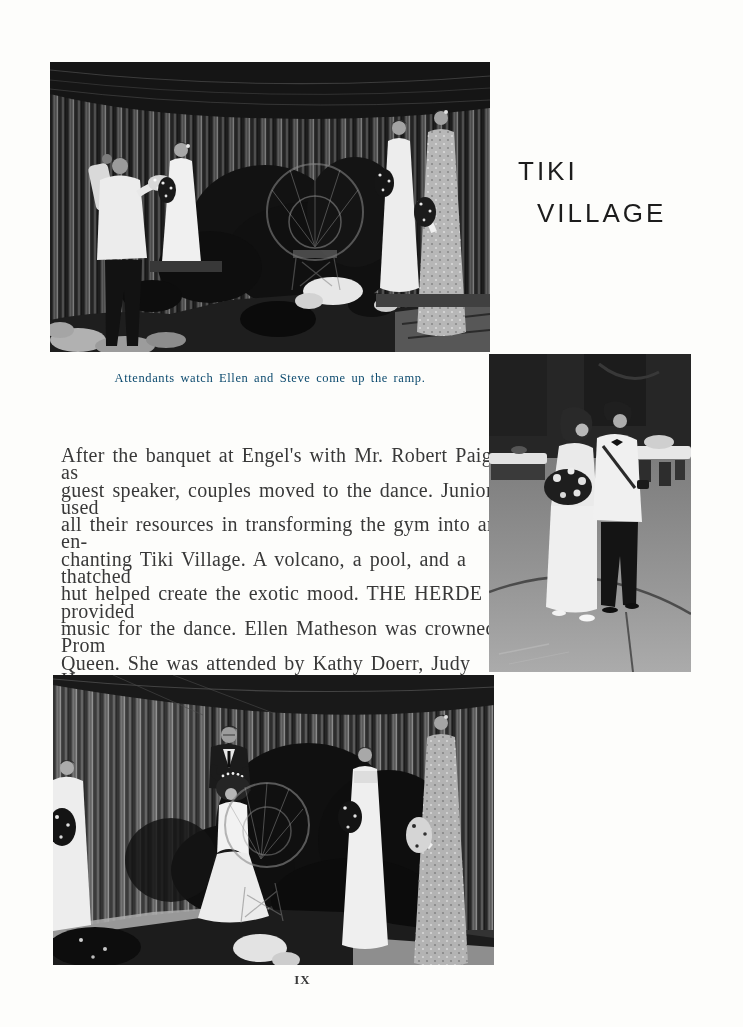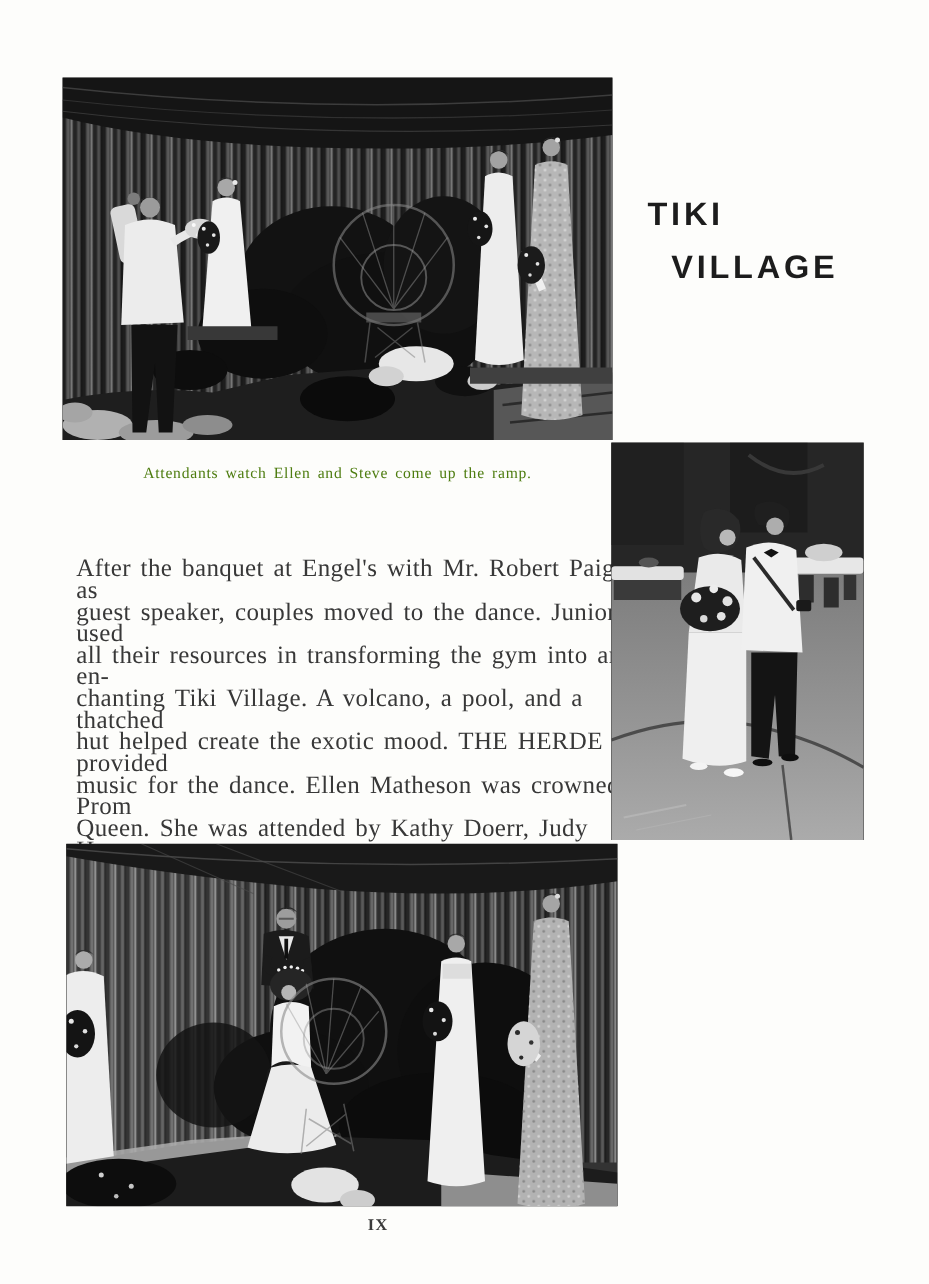--- a/index.html
+++ b/index.html
@@ -8,27 +8,27 @@
     background:#fdfdfb;overflow:hidden;
     font-family:"Liberation Serif", serif;color:#343434;
   }
   .photo{position:absolute;margin:0;padding:0;background:#2c2c2c;overflow:hidden;}
   .photo svg{display:block;width:100%;height:100%;}
   .photo-top{left:50px;top:62px;width:440px;height:290px;}
   .photo-right{left:489px;top:354px;width:202px;height:318px;}
   .photo-bottom{left:53px;top:675px;width:441px;height:290px;}
   .caption{
     position:absolute;left:50px;width:440px;text-align:center;
-    font-size:12.5px;letter-spacing:0.6px;word-spacing:2px;color:#4d7c0f;
+    font-size:12.5px;letter-spacing:0.6px;word-spacing:2px;color:#0c4a6e;
   }
   .caption-top{top:371px;}
   .caption-bottom{top:644px;}
   .page-title{
     position:absolute;left:518px;top:150px;margin:0;
-    font-family:"Liberation Sans", sans-serif;font-weight:bold;
+    font-family:"Liberation Sans", sans-serif;font-weight:normal;
     font-size:26px;letter-spacing:3px;color:#1c1c1c;line-height:42px;
   }
   .page-title .line{display:block;white-space:nowrap;}
   .page-title .line2{margin-left:19px;}
   .body-text{
     position:absolute;left:45px;top:431px;width:450px;margin:16px;
     font-size:20px;line-height:17.3px;letter-spacing:0.3px;word-spacing:2.5px;
     white-space:pre-line;color:#383838;
   }
   .page-number{

